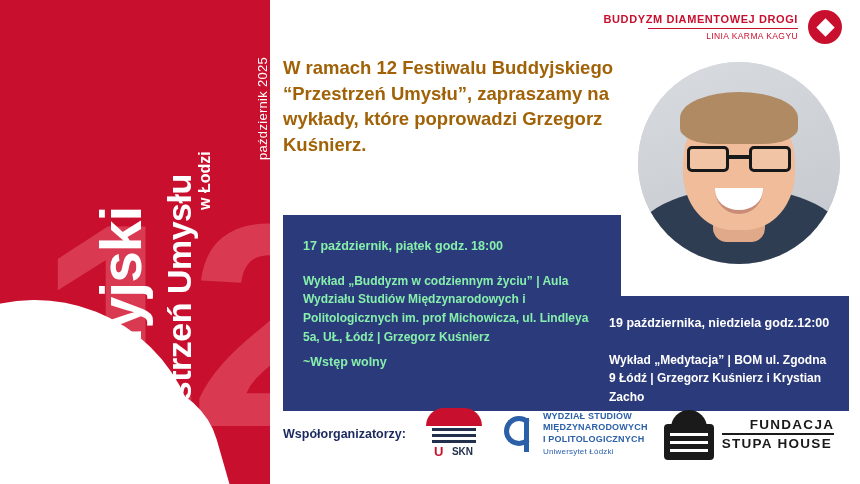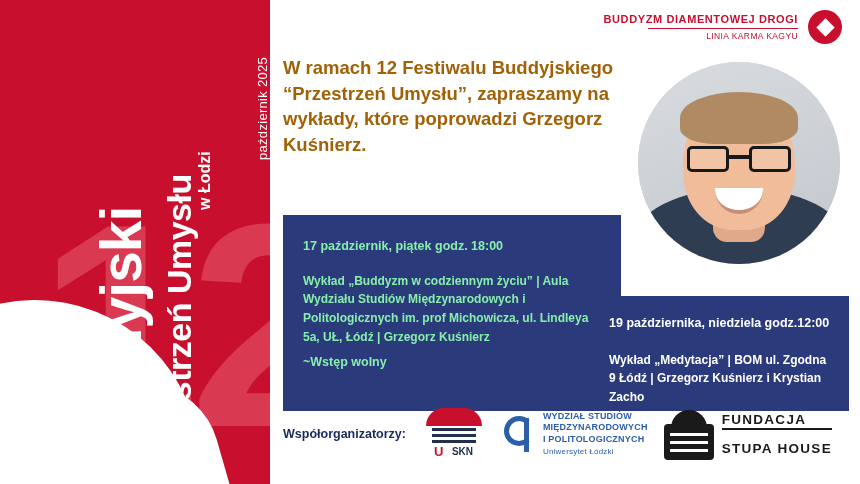--- a/index.html
+++ b/index.html
@@ -469,28 +469,29 @@
   }
   .stupa-slit {
     position: absolute;
     background: #ffffff;
   }
   .stupa-text .l1 {
     font-size: 13.5px;
     font-weight: bold;
     letter-spacing: 1.3px;
     color: #1a1a1a;
+    margin-left: 28px;
   }
   .stupa-text .l2 {
     font-size: 13.5px;
     font-weight: bold;
     letter-spacing: 1.3px;
     color: #1a1a1a;
     border-top: 2px solid #1a1a1a;
-    padding-top: 11px;
+    padding-top: 1px;
     margin-top: 1px;
   }
 </style>
 </head>
 <body>
 
 <div class="poster">
 
   <div class="left-panel">
     <div class="big-12">12</div>

